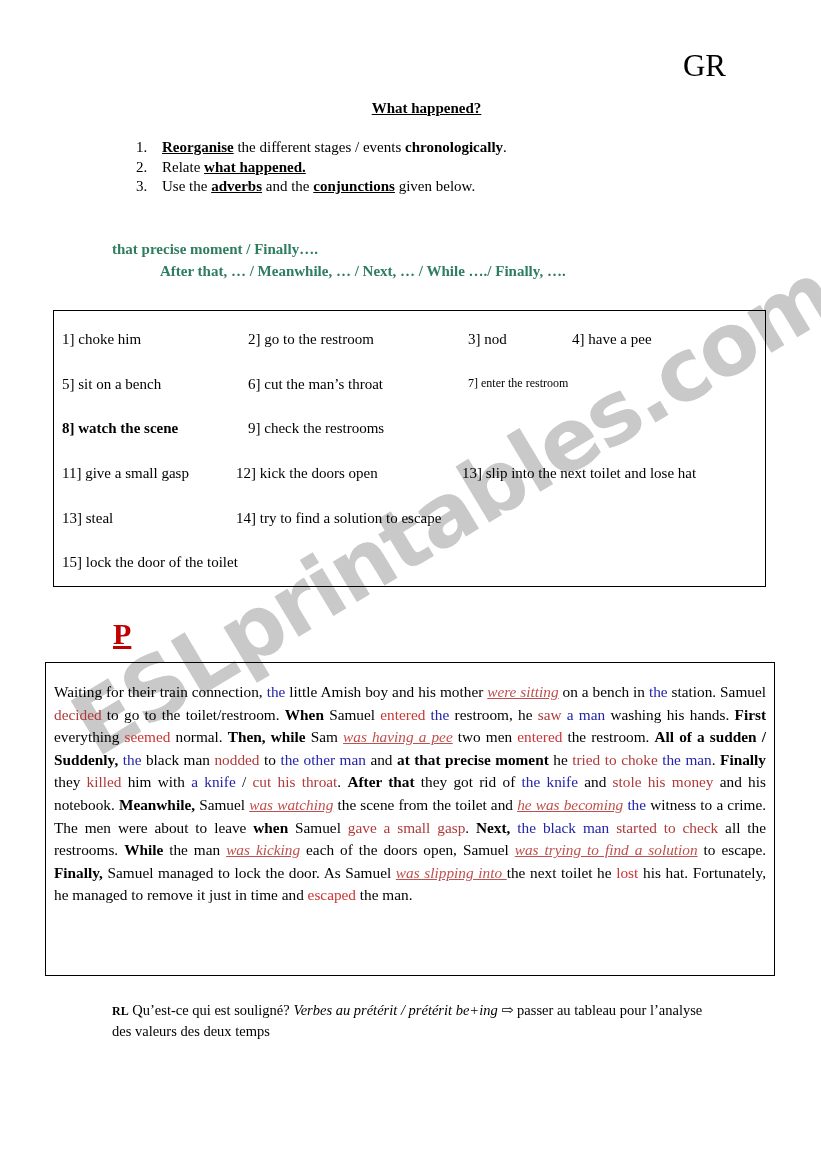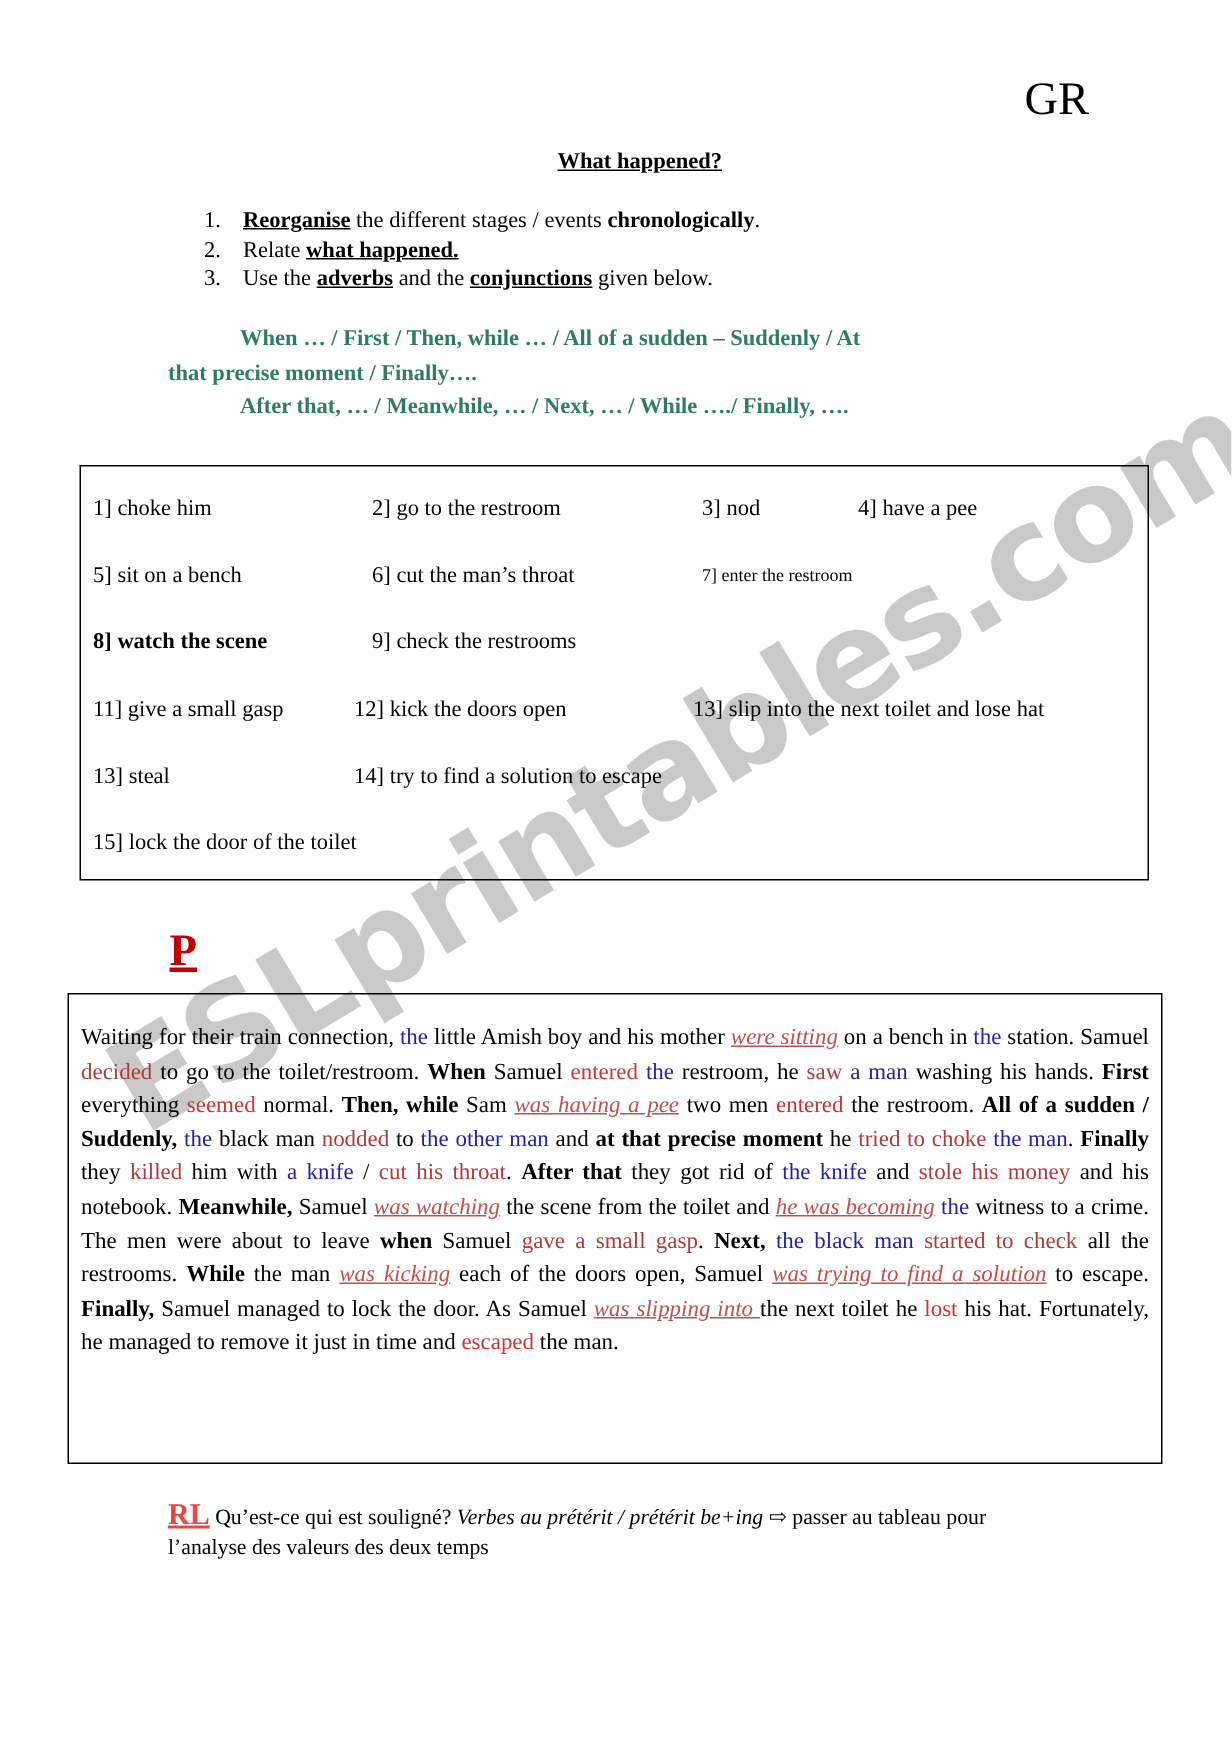--- a/index.html
+++ b/index.html
@@ -139,23 +139,22 @@
   .footer {
     position: absolute;
     left: 112px;
     top: 1000px;
     width: 600px;
     font-size: 14.5px;
     line-height: 20px;
   }
   .rl {
     font-weight: bold;
-    color: #ef4444;
-    text-decoration: underline;
-    font-size: 20px;
+    color: #000000;
+    font-size: 12px;
   }
   .it { font-style: italic; }
 </style>
 </head>
 <body>
 
 <div class="page">
 
   <div class="watermark">ESLprintables.com</div>
 
@@ -165,21 +164,21 @@
 
     <div class="title">What happened?</div>
 
     <div class="instructions">
         <div class="row"><span class="num">1.</span><span class="bu">Reorganise</span><span> the different stages / events </span><span class="b">chronologically</span><span>.</span></div>
         <div class="row"><span class="num">2.</span><span>Relate </span><span class="bu">what happened.</span></div>
         <div class="row"><span class="num">3.</span><span>Use the </span><span class="bu">adverbs</span><span> and the </span><span class="bu">conjunctions</span><span> given below.</span></div>
       </div>
 
     <div class="connectors">
-      <span class="ind"></span><span>When … / First / Then, while … / All of a sudden – Suddenly / At</span><br>
+      <span class="ind"></span><br>
       <span>that precise moment / Finally….</span><br>
       <span class="ind"></span><span>After that, … / Meanwhile, … / Next, … / While …./ Finally, ….</span>
     </div>
 
     <div class="list-box">
         <div class="list-cell" style="left: 8px; top: 20px; font-size: 15px; white-space: nowrap;"><span>1] </span><span>choke him</span></div>
         <div class="list-cell" style="left: 194px; top: 20px; font-size: 15px; white-space: nowrap;"><span>2] </span><span>go to the restroom</span></div>
         <div class="list-cell" style="left: 414px; top: 20px; font-size: 15px; white-space: nowrap;"><span>3] </span><span>nod</span></div>
         <div class="list-cell" style="left: 518px; top: 20px; font-size: 15px; white-space: nowrap;"><span>4] </span><span>have a pee</span></div>
         <div class="list-cell" style="left: 8px; top: 65px; font-size: 15px; white-space: nowrap;"><span>5] </span><span>sit on a bench</span></div>

